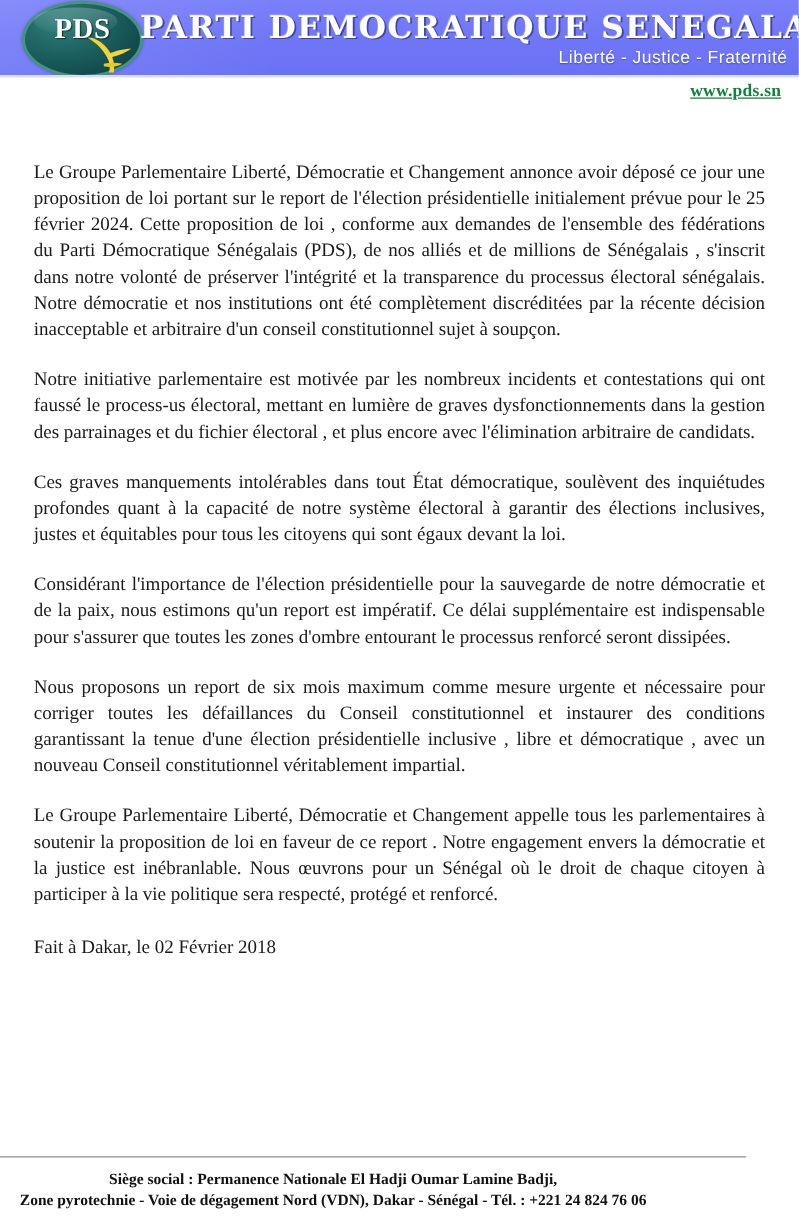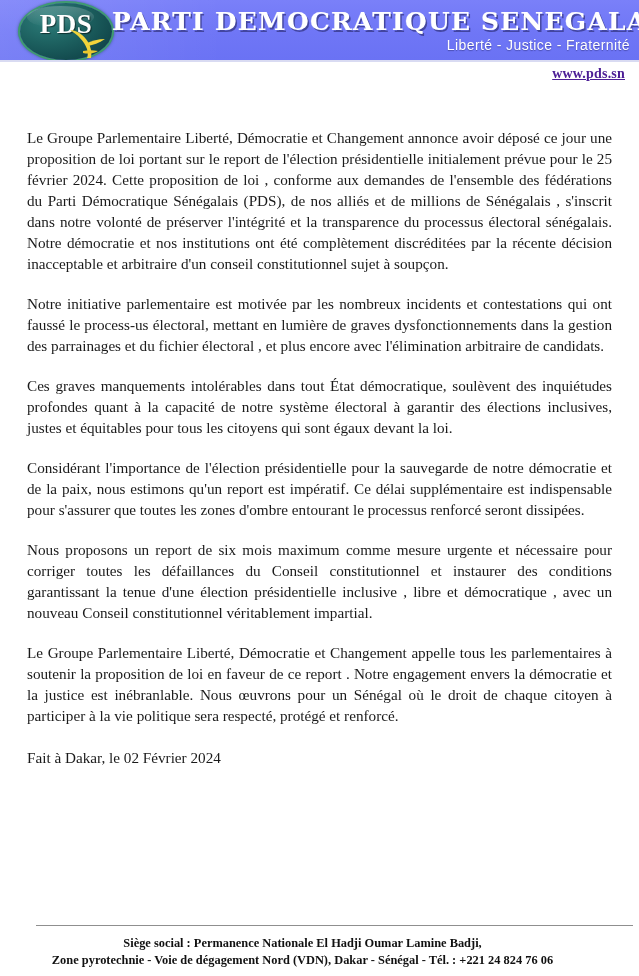--- a/index.html
+++ b/index.html
@@ -58,21 +58,21 @@
     background: linear-gradient(180deg, rgba(255,255,255,0.22), rgba(255,255,255,0.0));
   }
   .logo-text {
     position: absolute;
     left: 0; top: 8px;
     width: 92px;
     text-align: center;
     color: #ffffff;
     font-family: "Liberation Serif", serif;
     font-weight: bold;
-    font-size: 27px;
+    font-size: 23px;
     letter-spacing: 0.5px;
     text-shadow: 1px 1px 1px rgba(0,0,0,0.55);
     line-height: 1;
   }
   .logo-bird {
     position: absolute;
     left: 48px;
     top: 24px;
     width: 40px;
     height: 32px;
@@ -119,21 +119,21 @@
   .weblink-row {
     position: absolute;
     left: 0;
     top: 64px;
     width: 639px;
     text-align: right;
     padding-right: 14px;
     box-sizing: border-box;
   }
   .weblink {
-    color: #4c1d95;
+    color: #15803d;
     font-family: "Liberation Serif", serif;
     font-weight: bold;
     font-size: 14px;
     text-decoration: underline;
     letter-spacing: 0.2px;
   }
 
   
   .doc {
     position: absolute;
@@ -174,21 +174,20 @@
     margin: 21px 0 0 0;
   }
 
   
   .footer {
     position: absolute;
     left: 0;
     bottom: 0;
     width: 533px;
     padding-bottom: 8px;
-    margin-left: 36px;
   }
   .footer-rule {
     width: 597px;
     height: 1px;
     margin: 0 auto 9px auto;
     background: #8f8f8f;
   }
   .footer-line {
     text-align: center;
     font-family: "Liberation Serif", "DejaVu Serif", serif;
@@ -226,21 +225,21 @@
 
 <div class="doc">
 
   <div class="body-text">
     <p class="para">Le Groupe Parlementaire Liberté, Démocratie et Changement annonce avoir déposé ce jour une proposition de loi portant sur le report de l'élection présidentielle initialement prévue pour le 25 février 2024. Cette proposition de loi , conforme aux demandes de l'ensemble des fédérations du Parti Démocratique Sénégalais (PDS), de nos alliés et de millions de Sénégalais , s'inscrit dans notre volonté de préserver l'intégrité et la transparence du processus électoral sénégalais. Notre démocratie et nos institutions ont été complètement discréditées par la récente décision inacceptable et arbitraire d'un conseil constitutionnel sujet à soupçon.</p>
     <p class="para">Notre initiative parlementaire est motivée par les nombreux incidents et contestations qui ont faussé le process-us électoral, mettant en lumière de graves dysfonctionnements dans la gestion des parrainages et du fichier électoral , et plus encore avec l'élimination arbitraire de candidats.</p>
     <p class="para">Ces graves manquements intolérables dans tout État démocratique, soulèvent des inquiétudes profondes quant à la capacité de notre système électoral à garantir des élections inclusives, justes et équitables pour tous les citoyens qui sont égaux devant la loi.</p>
     <p class="para">Considérant l'importance de l'élection présidentielle pour la sauvegarde de notre démocratie et de la paix, nous estimons qu'un report est impératif. Ce délai supplémentaire est indispensable pour s'assurer que toutes les zones d'ombre entourant le processus renforcé seront dissipées.</p>
     <p class="para">Nous proposons un report de six mois maximum comme mesure urgente et nécessaire pour corriger toutes les défaillances du Conseil constitutionnel et instaurer des conditions garantissant la tenue d'une élection présidentielle inclusive , libre et démocratique , avec un nouveau Conseil constitutionnel véritablement impartial.</p>
     <p class="para">Le Groupe Parlementaire Liberté, Démocratie et Changement appelle tous les parlementaires à soutenir la proposition de loi en faveur de ce report . Notre engagement envers la démocratie et la justice est inébranlable. Nous œuvrons pour un Sénégal où le droit de chaque citoyen à participer à la vie politique sera respecté, protégé et renforcé.</p>
-    <p class="signoff">Fait à Dakar, le 02 Février 2024</p>
+    <p class="signoff">Fait à Dakar, le 02 Février 2018</p>
   </div>
 </div>
 
 <div class="footer">
   <div class="footer-rule"></div>
   <div class="footer-line">Siège social : Permanence Nationale El Hadji Oumar Lamine Badji,</div>
   <div class="footer-line">Zone pyrotechnie - Voie de dégagement Nord (VDN), Dakar - Sénégal - Tél. : +221 24 824 76 06</div>
 </div>
 
 </body></html>

